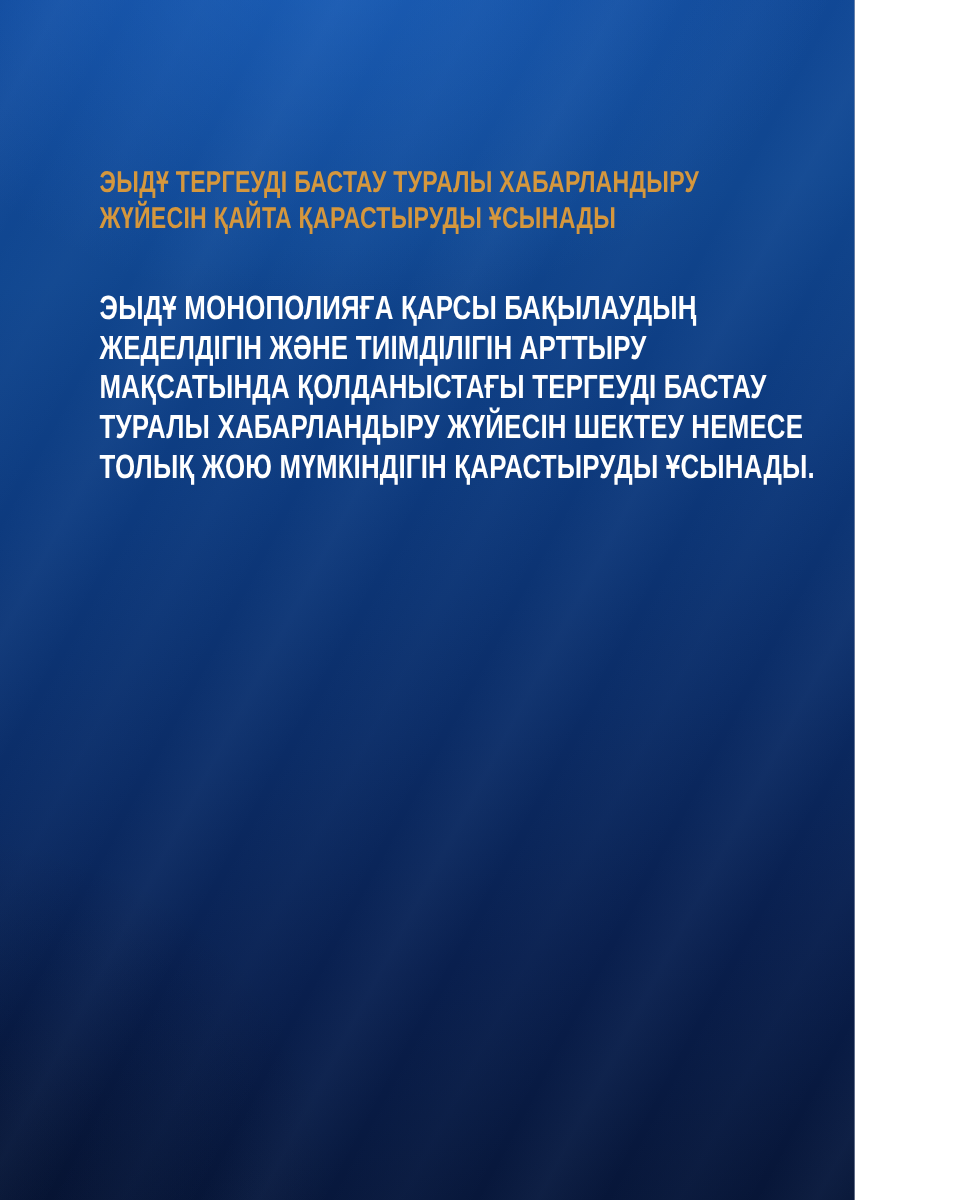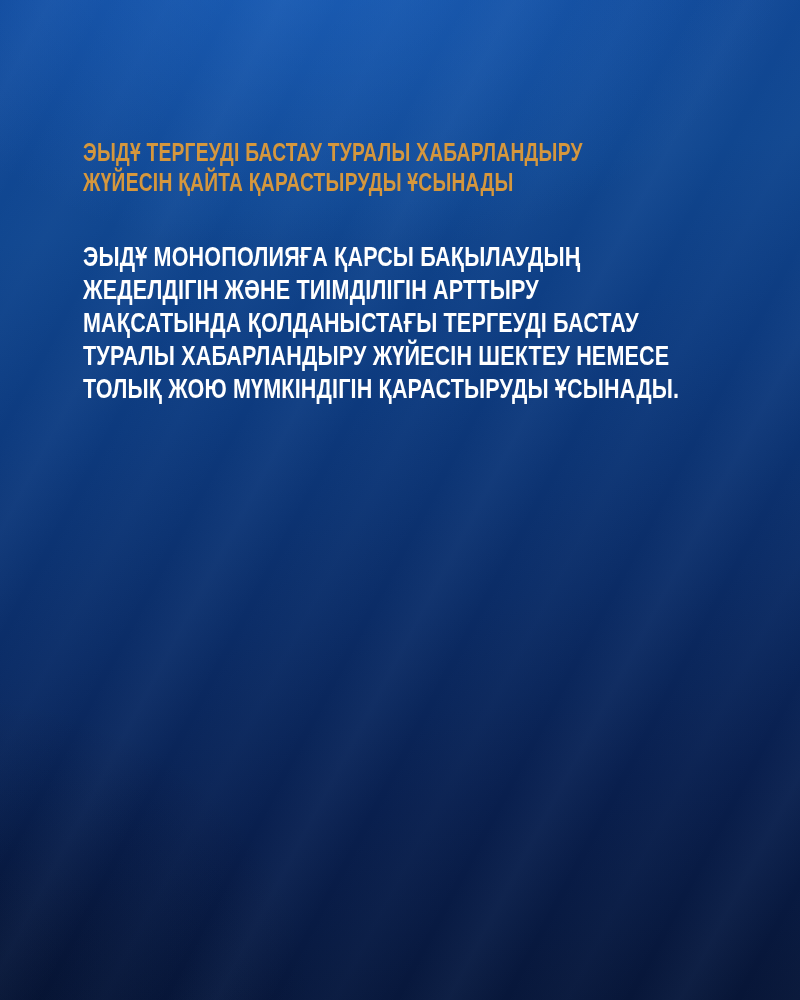--- a/index.html
+++ b/index.html
@@ -9,21 +9,21 @@
   }
   body {
     width: 800px;
     height: 1000px;
     overflow: hidden;
     font-family: "Liberation Sans", "DejaVu Sans", sans-serif;
   }
 
   .poster {
     position: relative;
-    width: 800px;
+    width: 712px;
     height: 1000px;
     overflow: hidden;
     
     background:
       repeating-linear-gradient(118deg,
         rgba(150,195,255,0)    0px,
         rgba(150,195,255,0.05) 45px,
         rgba(150,195,255,0)    95px,
         rgba(150,195,255,0.03) 150px,
         rgba(150,195,255,0)    205px),

